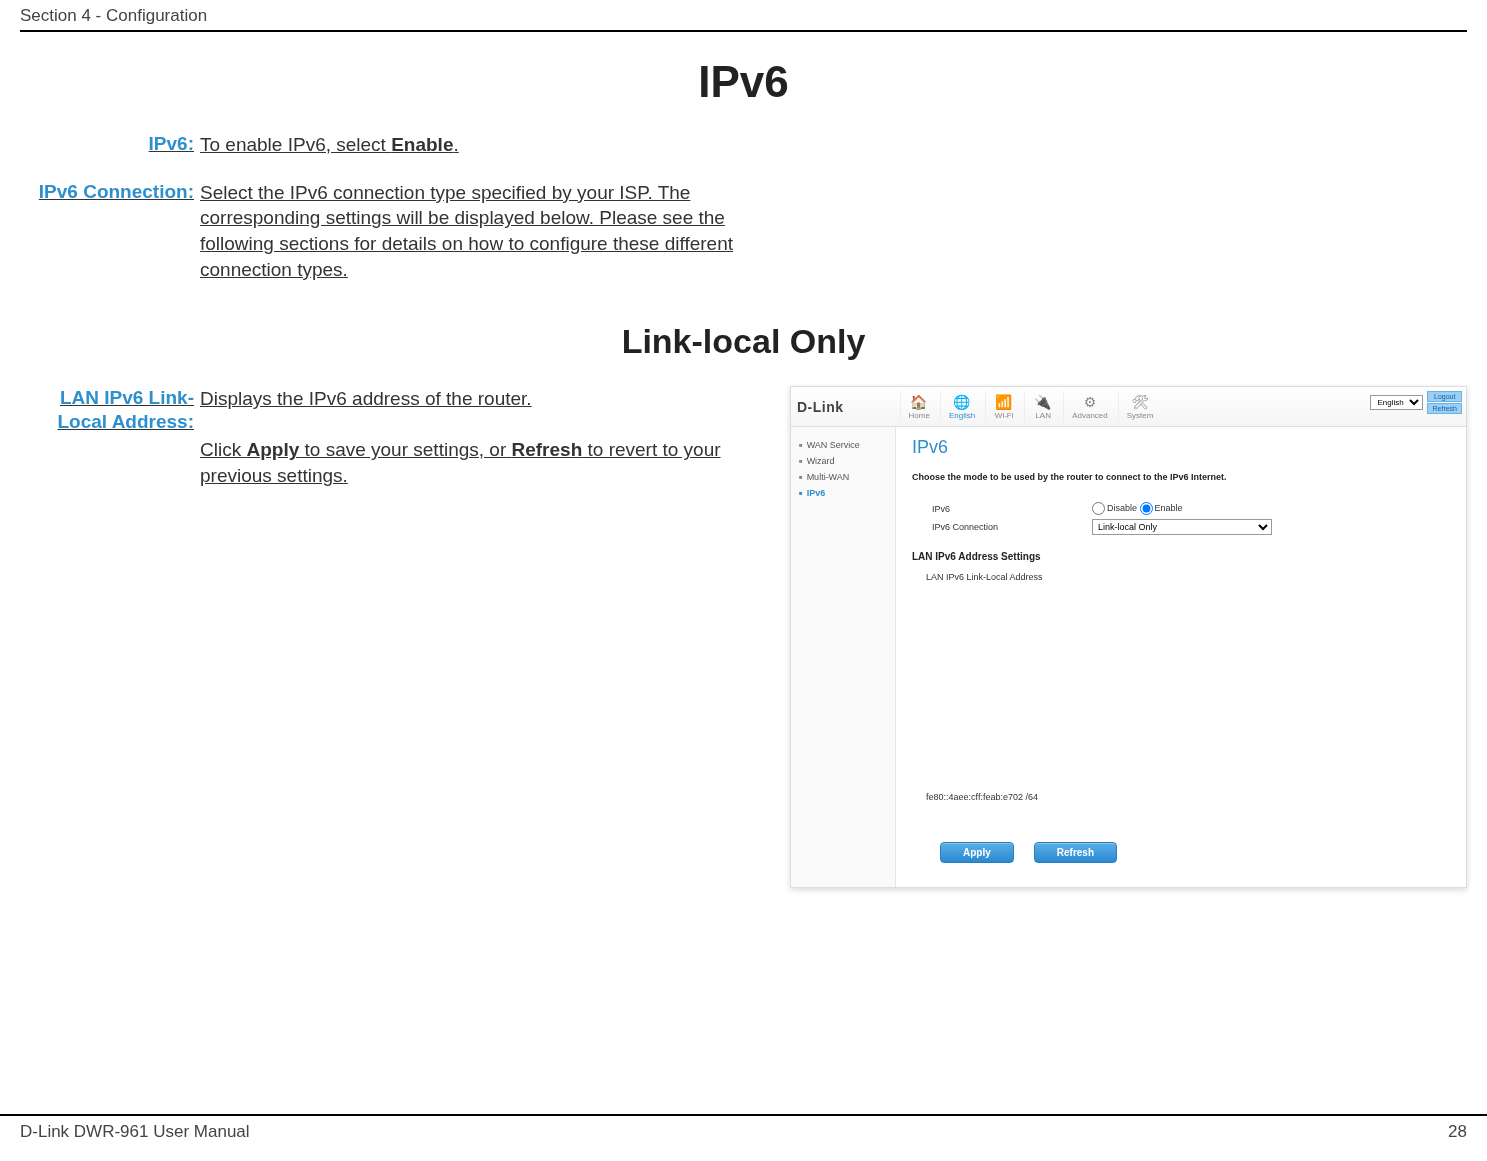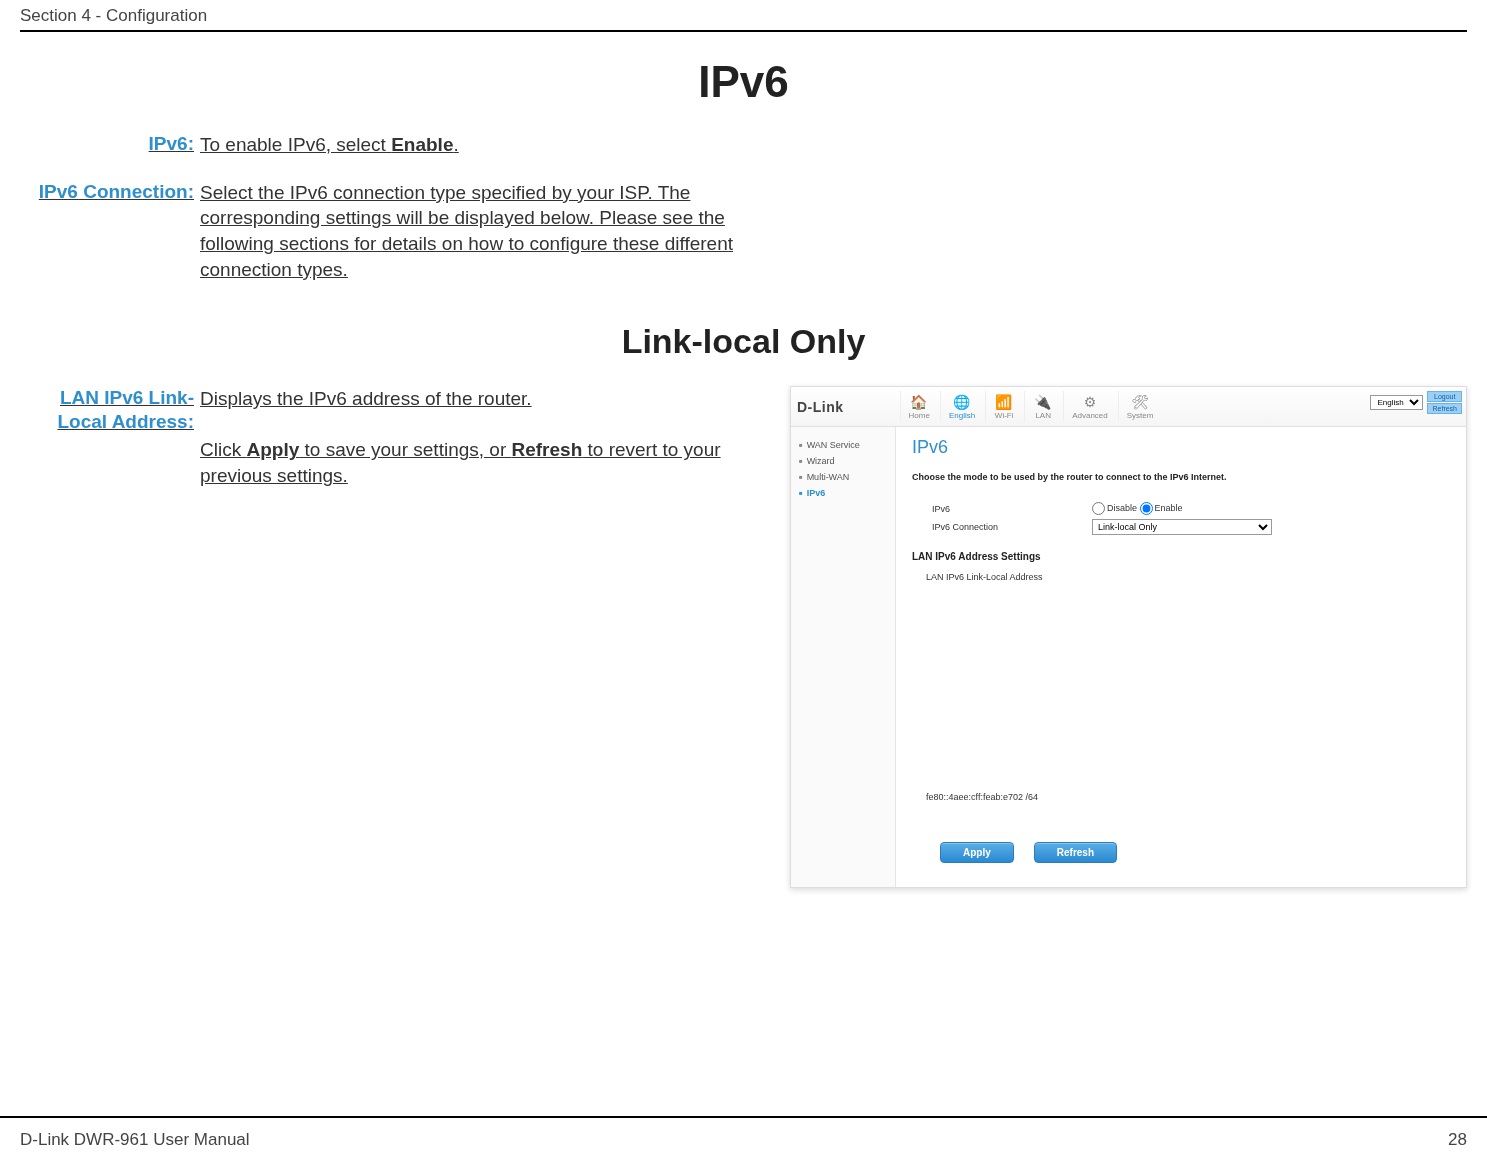--- a/index.html
+++ b/index.html
@@ -130,22 +130,22 @@
   .ss-addr-label { flex: 0 0 220px; }
   .ss-buttons { display: flex; gap: 20px; margin: 40px 0 14px 28px; }
   .ss-action-btn {
     background: linear-gradient(#5aaee6,#2a89d1);
     color: #fff; border: 1px solid #2a7cc0;
     border-radius: 4px; padding: 4px 22px; font-size: 10px; font-weight: bold;
     box-shadow: inset 0 1px 0 rgba(255,255,255,0.3);
   }
   .footer {
     position: absolute;
-    bottom: 3px; left: 0; right: 0;
-    padding: 12px 20px 8px 20px;
+    bottom: 11px; left: 0; right: 0;
+    padding: 6px 20px 8px 20px;
     border-top: 2px solid #000;
     display: flex; justify-content: space-between;
     font-size: 17px; color: #444;
     background: #fff;
   }
 </style>
 </head>
 <body>
 
 <div class="header-row">

